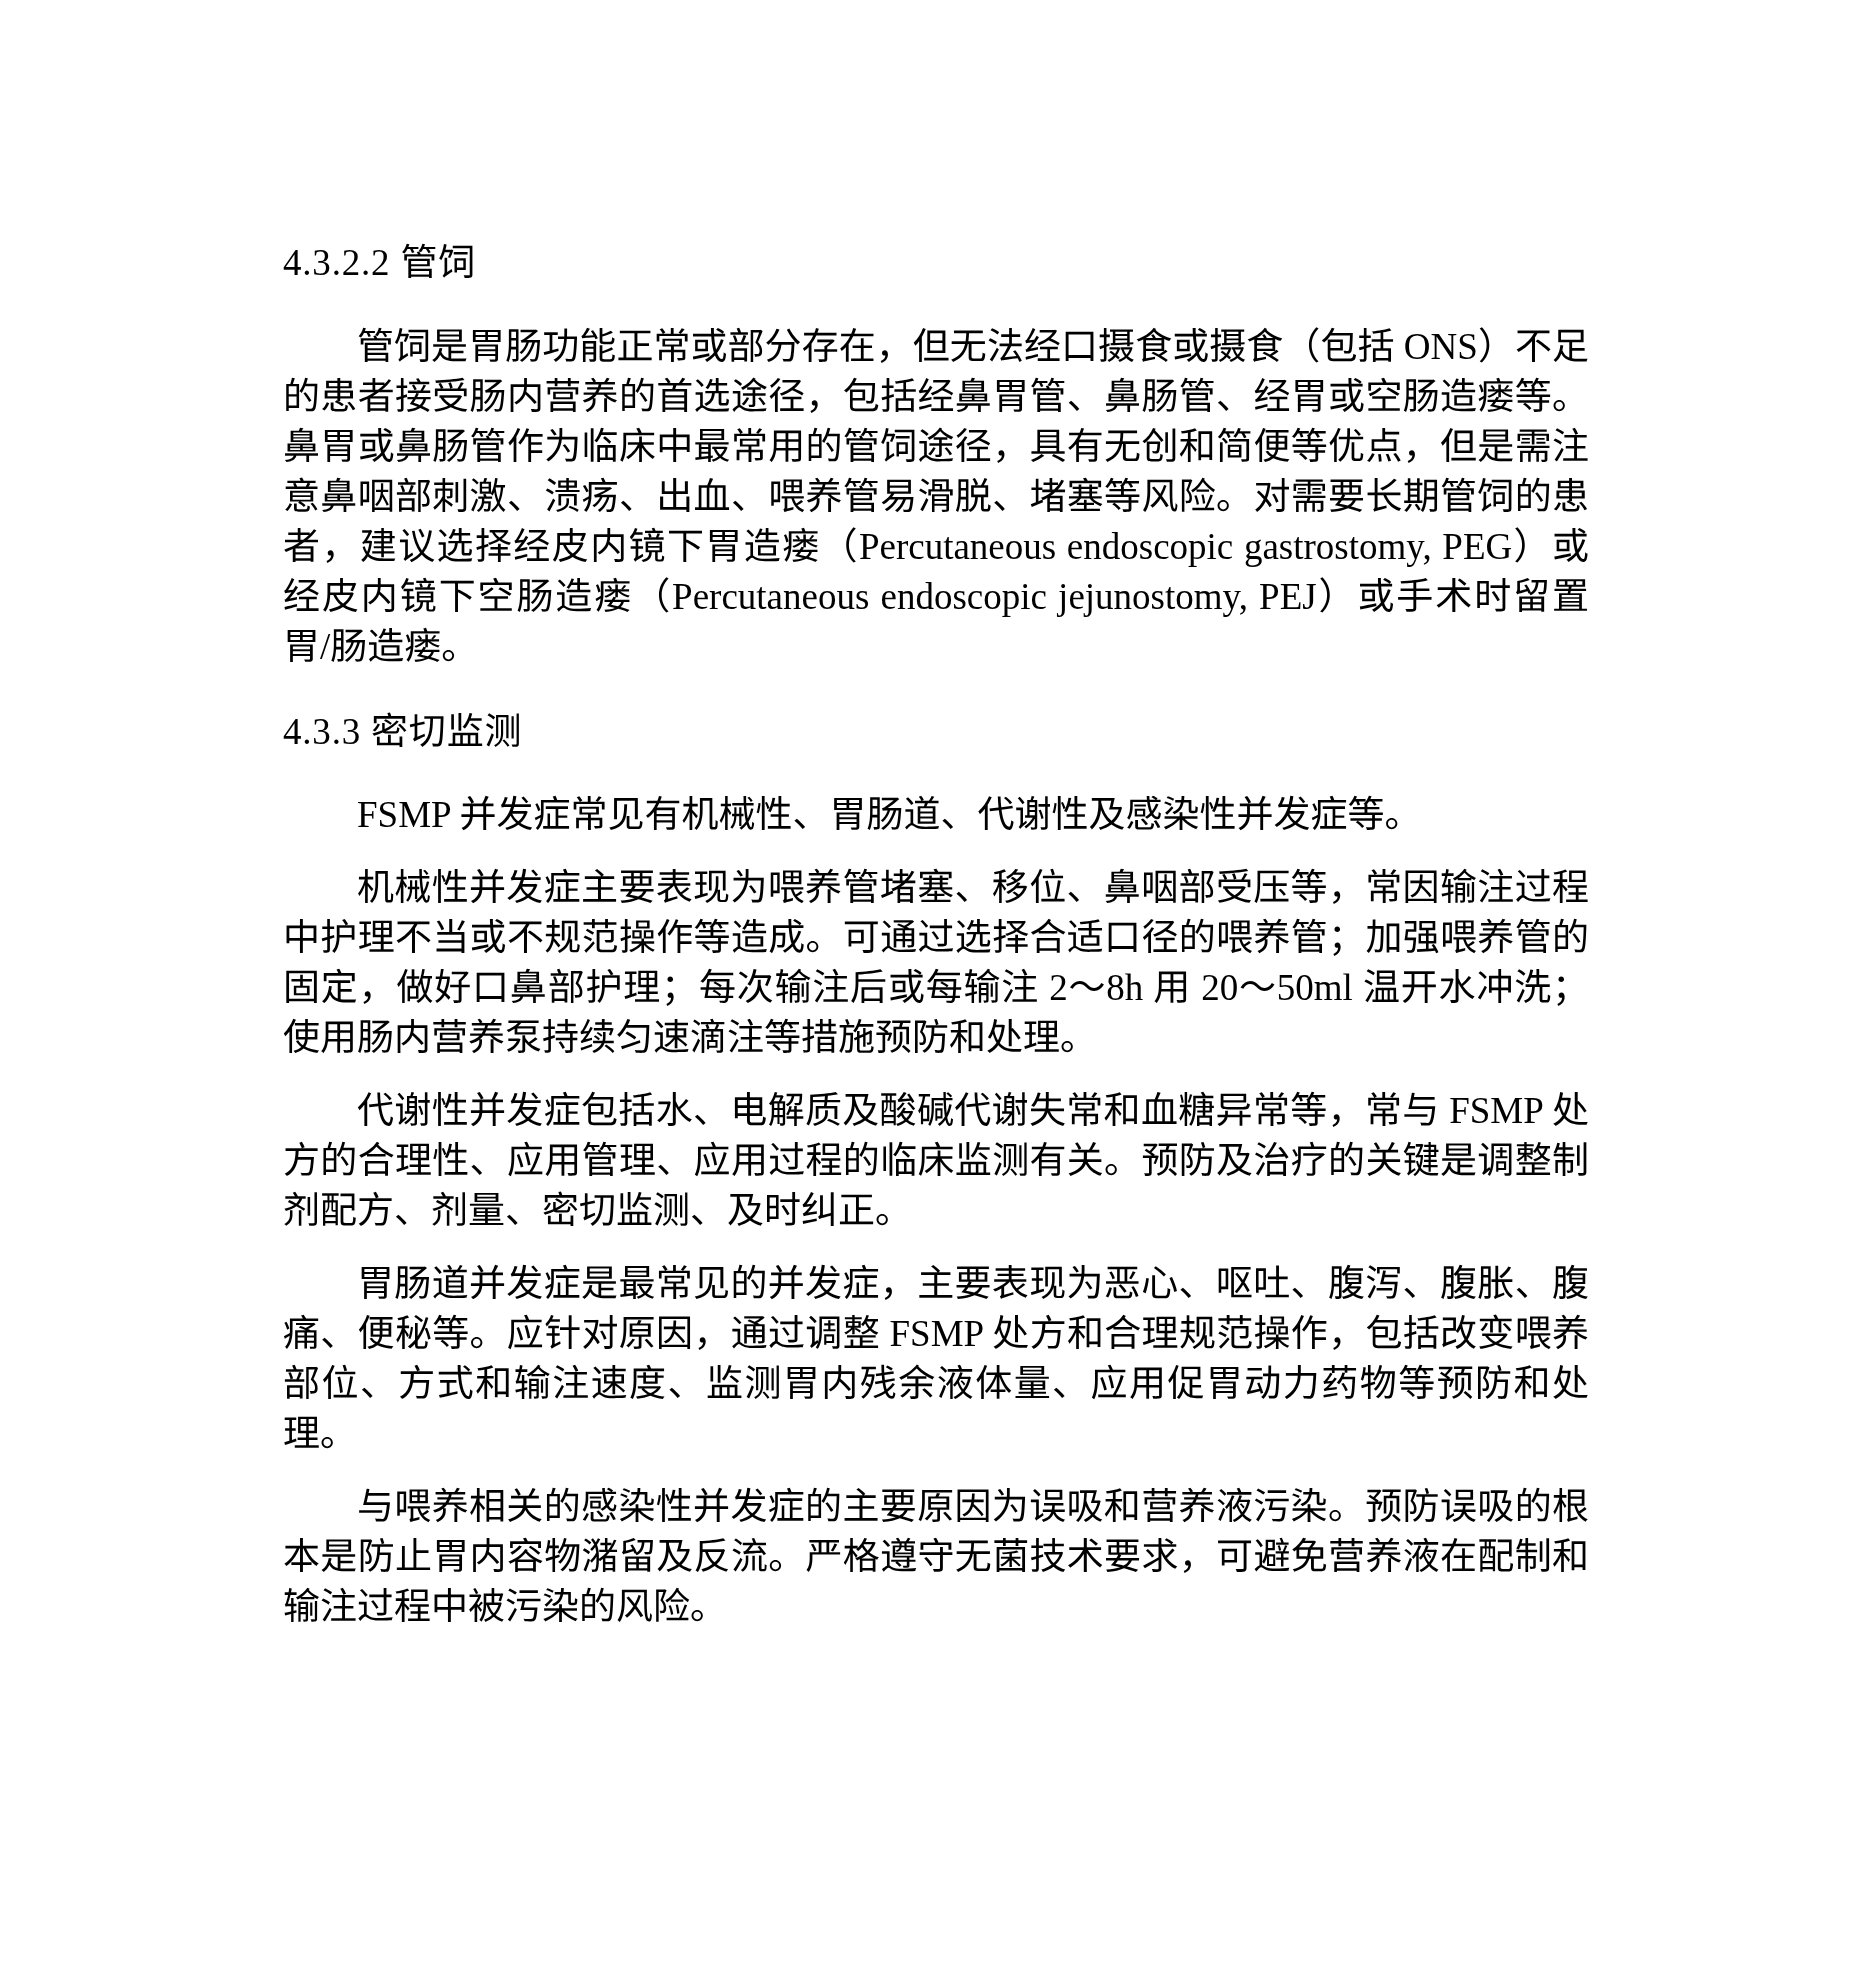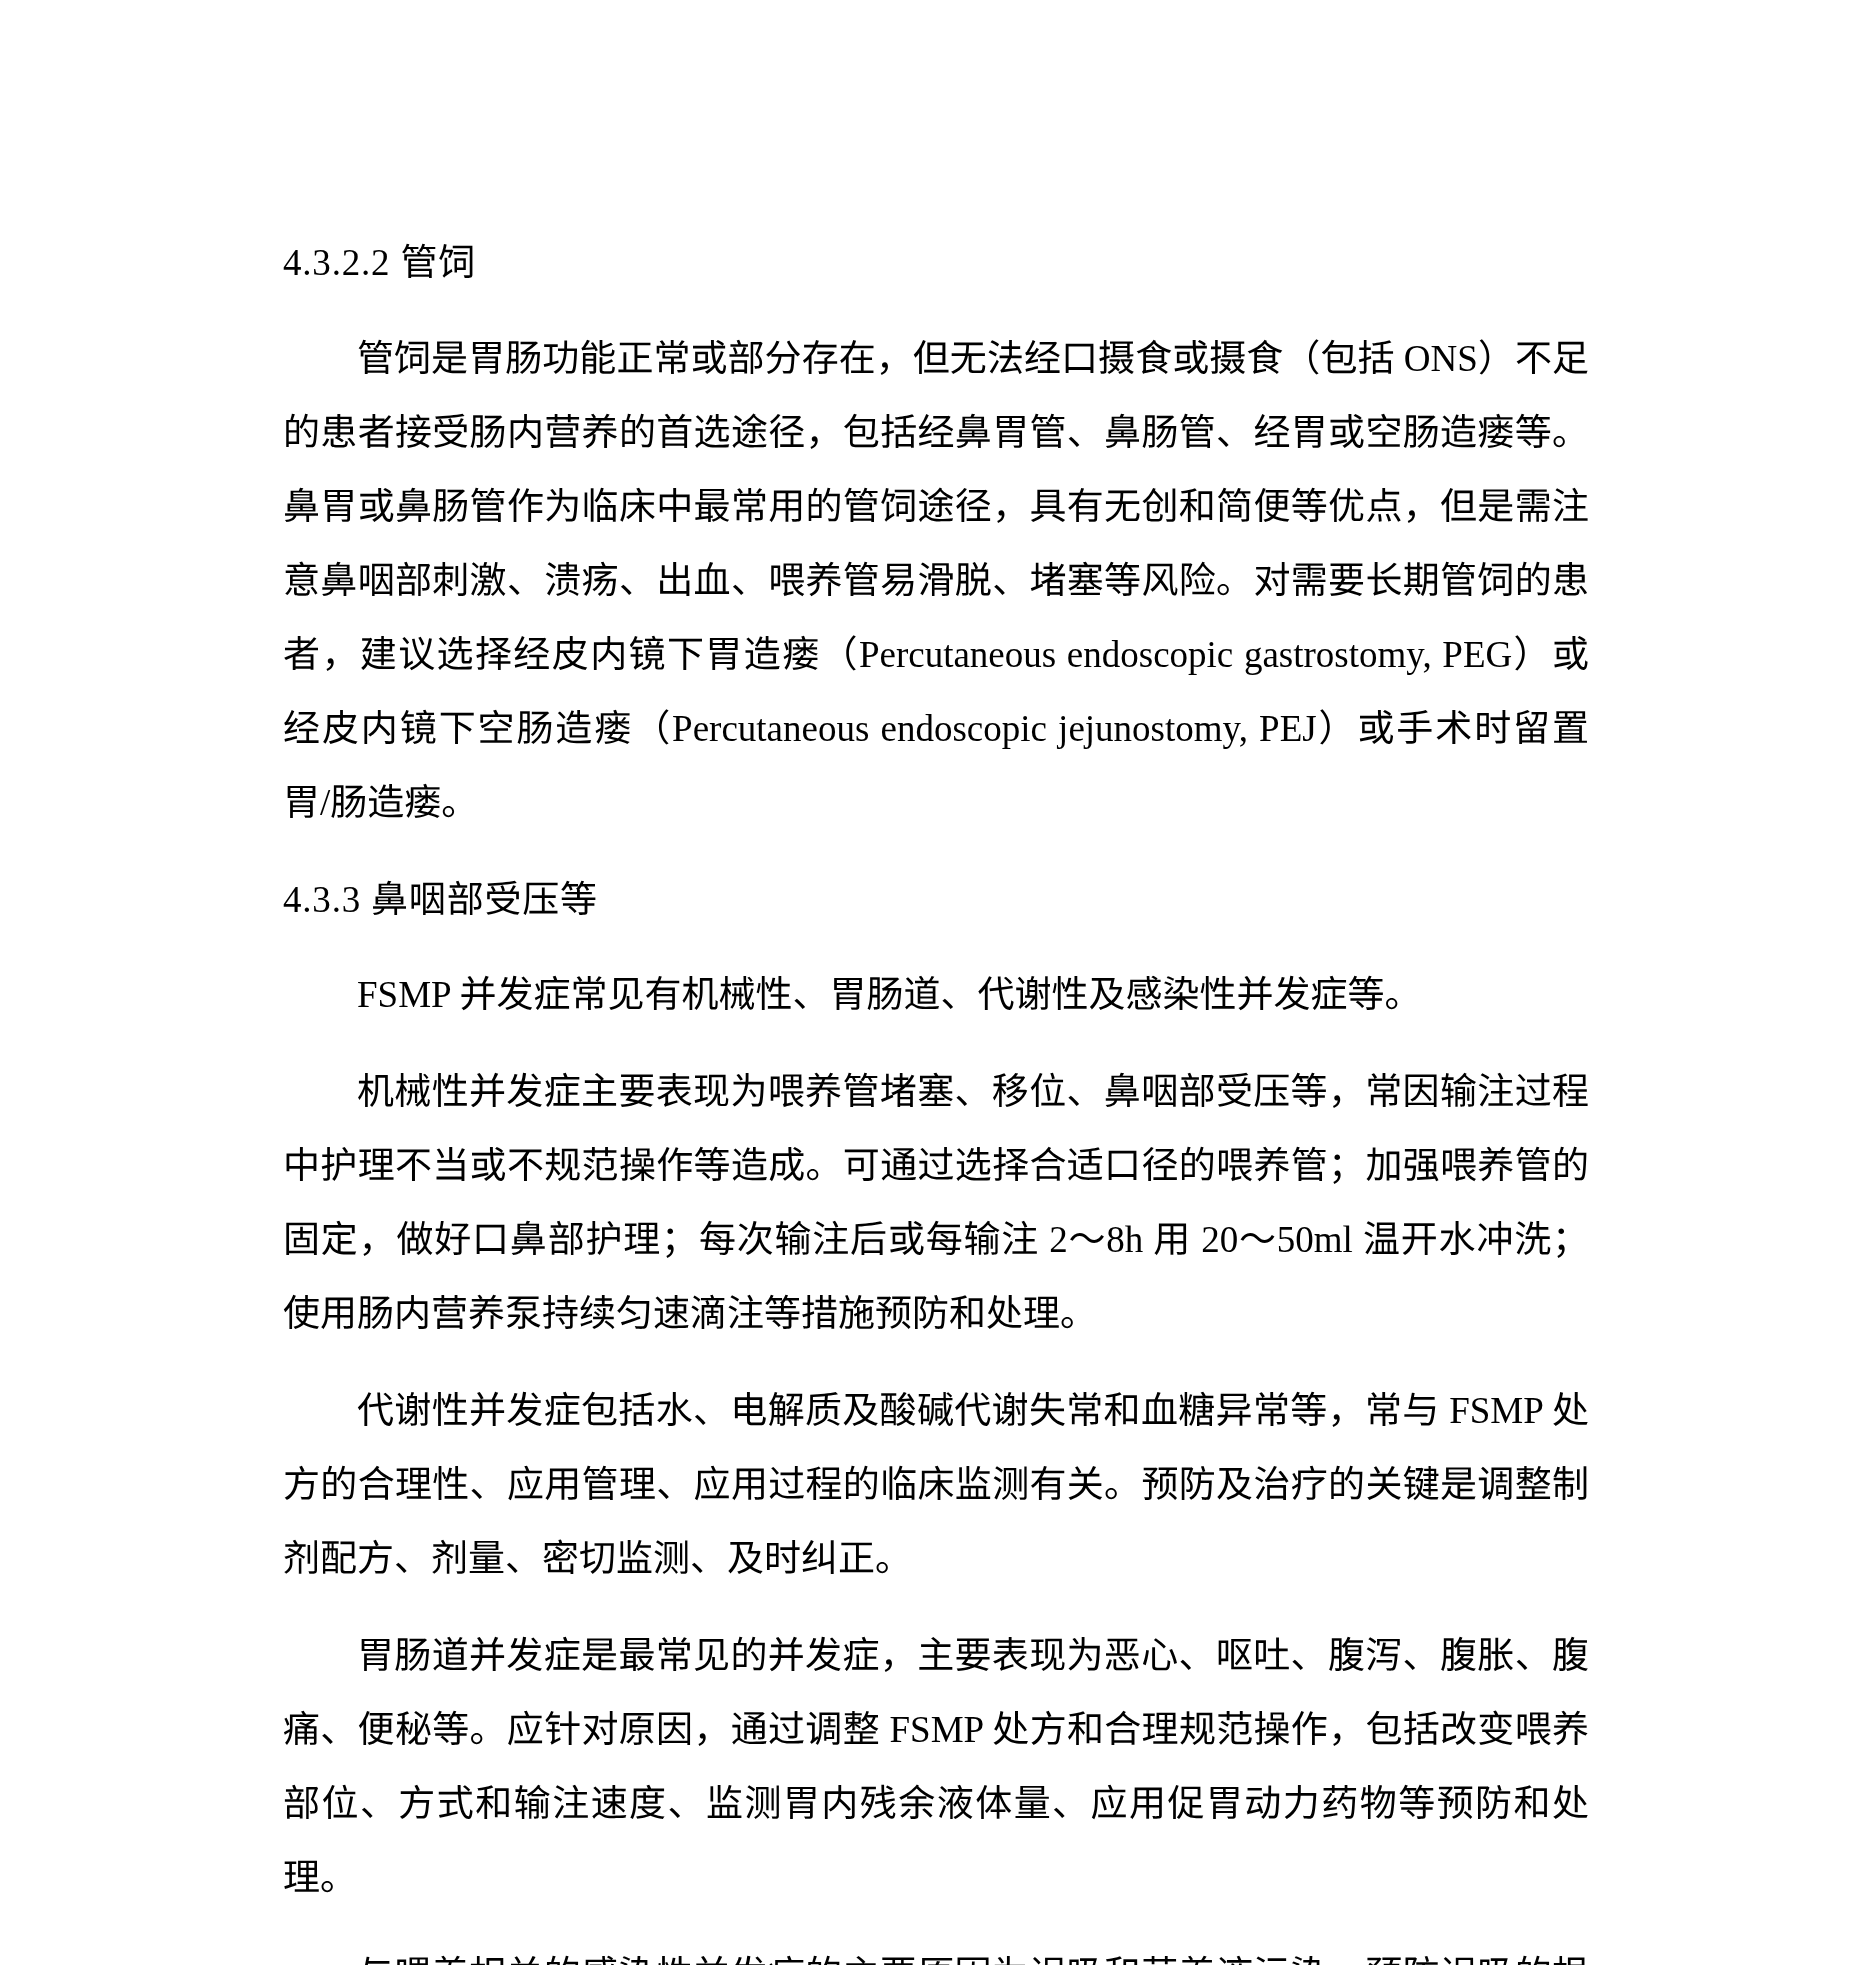--- a/index.html
+++ b/index.html
@@ -29,38 +29,38 @@
   .heading {
     font-size: 37px;
     line-height: 74px;
     font-weight: 400;
     margin: 0 0 21.6px 0;
     letter-spacing: 0.8px;
     white-space: nowrap;
   }
   .para {
     font-size: 37px;
-    line-height: 74px;
+    line-height: 50px;
     margin: 0 0 23px 0;
     text-align: justify;
     text-align-last: left;
     text-indent: 2em;
   }
   .para:last-of-type {
     margin-bottom: 0;
   }
 </style>
 </head>
 <body>
 
 <div class="page">
   <div class="content">
     <h2 class="heading">4.3.2.2 管饲</h2>
     <p class="para">管饲是胃肠功能正常或部分存在，但无法经口摄食或摄食（包括 ONS）不足的患者接受肠内营养的首选途径，包括经鼻胃管、鼻肠管、经胃或空肠造瘘等。鼻胃或鼻肠管作为临床中最常用的管饲途径，具有无创和简便等优点，但是需注意鼻咽部刺激、溃疡、出血、喂养管易滑脱、堵塞等风险。对需要长期管饲的患者，建议选择经皮内镜下胃造瘘（Percutaneous endoscopic gastrostomy, PEG）或经皮内镜下空肠造瘘（Percutaneous endoscopic jejunostomy, PEJ）或手术时留置胃/肠造瘘。</p>
-    <h2 class="heading">4.3.3 鼻咽部受压等</h2>
+    <h2 class="heading">4.3.3 密切监测</h2>
     <p class="para">FSMP 并发症常见有机械性、胃肠道、代谢性及感染性并发症等。</p>
     <p class="para">机械性并发症主要表现为喂养管堵塞、移位、鼻咽部受压等，常因输注过程中护理不当或不规范操作等造成。可通过选择合适口径的喂养管；加强喂养管的固定，做好口鼻部护理；每次输注后或每输注 2～8h 用 20～50ml 温开水冲洗；使用肠内营养泵持续匀速滴注等措施预防和处理。</p>
     <p class="para">代谢性并发症包括水、电解质及酸碱代谢失常和血糖异常等，常与 FSMP 处方的合理性、应用管理、应用过程的临床监测有关。预防及治疗的关键是调整制剂配方、剂量、密切监测、及时纠正。</p>
     <p class="para">胃肠道并发症是最常见的并发症，主要表现为恶心、呕吐、腹泻、腹胀、腹痛、便秘等。应针对原因，通过调整 FSMP 处方和合理规范操作，包括改变喂养部位、方式和输注速度、监测胃内残余液体量、应用促胃动力药物等预防和处理。</p>
     <p class="para">与喂养相关的感染性并发症的主要原因为误吸和营养液污染。预防误吸的根本是防止胃内容物潴留及反流。严格遵守无菌技术要求，可避免营养液在配制和输注过程中被污染的风险。</p>
 
   </div>
 
 </div>
 

